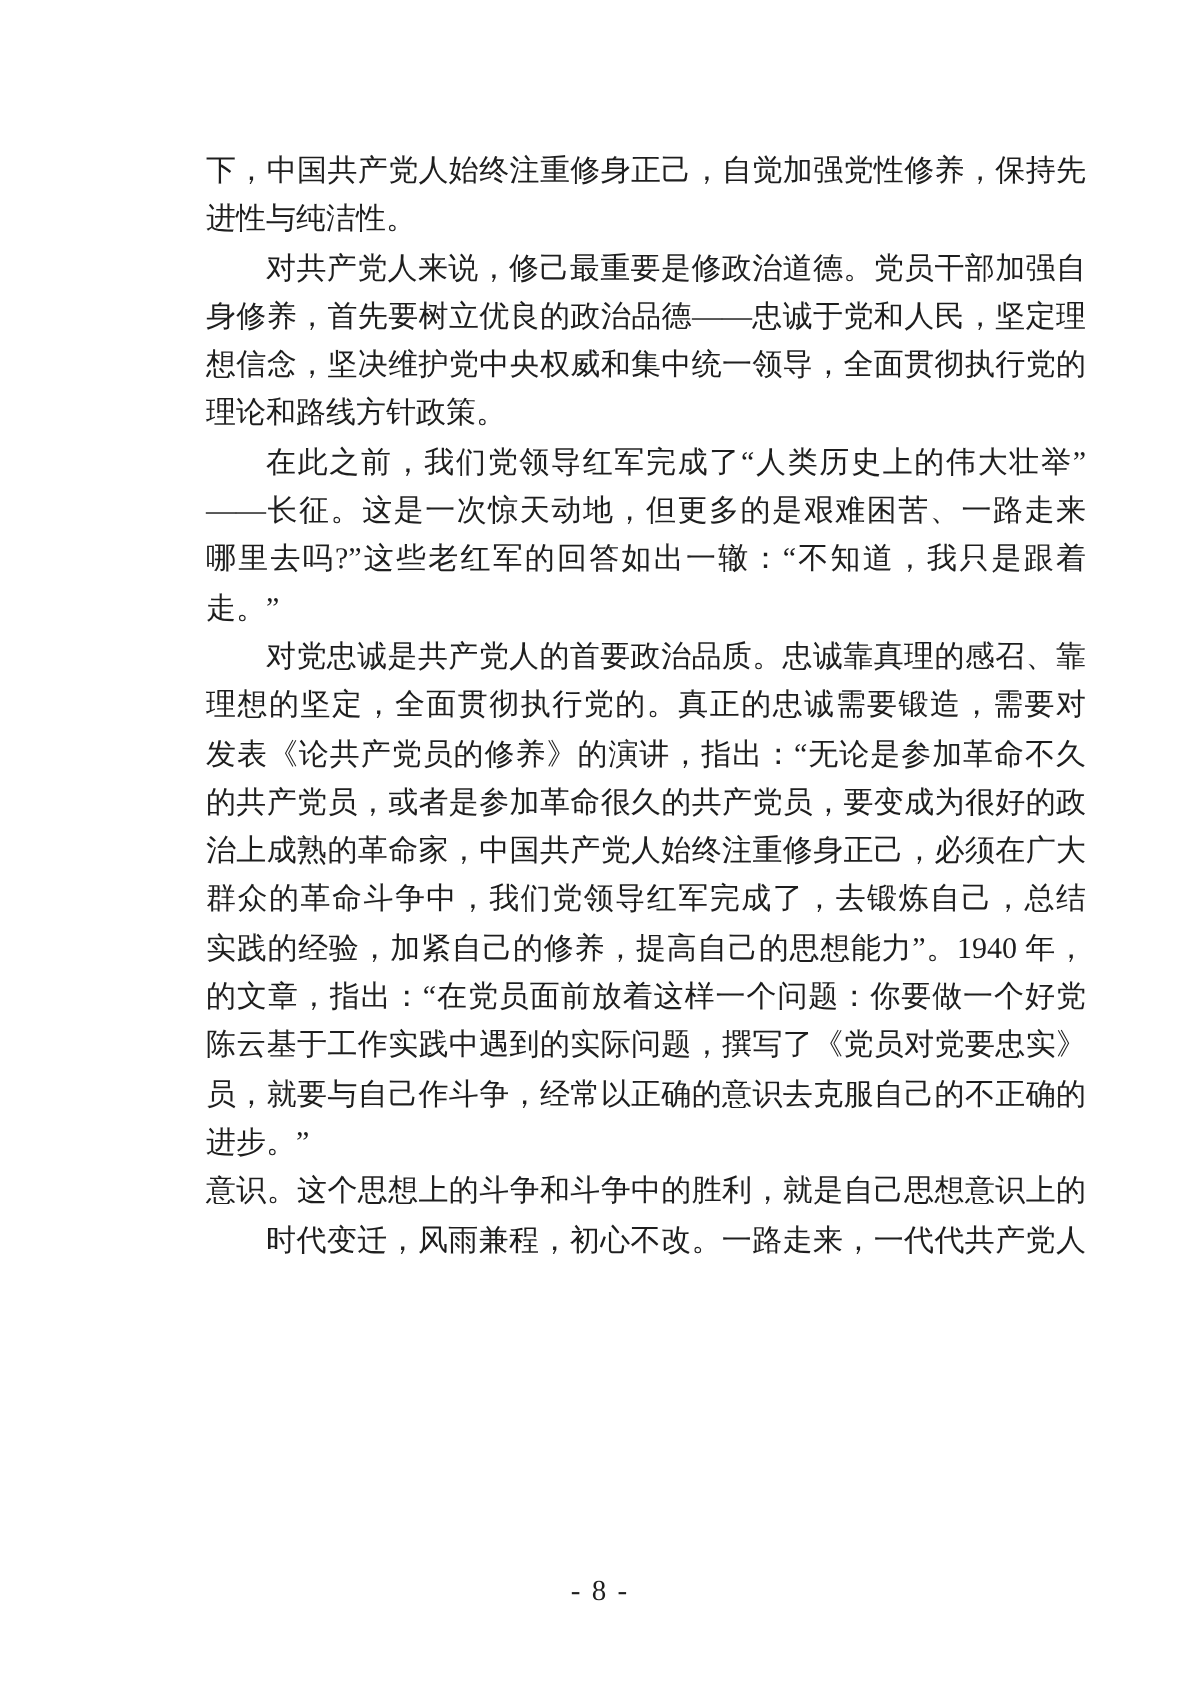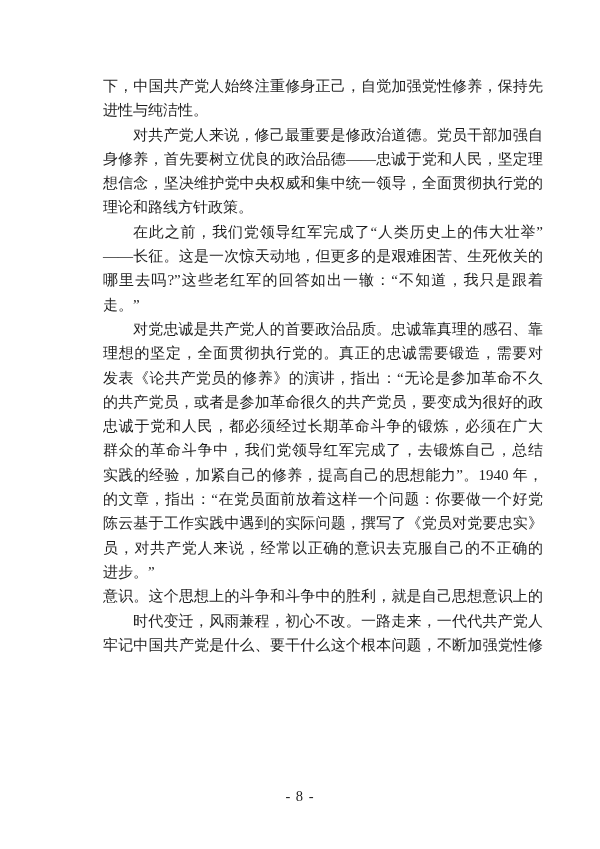--- a/index.html
+++ b/index.html
@@ -65,39 +65,38 @@
         <div class="line last">进性与纯洁性。</div>
       </div>
       <div class="paragraph">
         <div class="line indent">对共产党人来说，修己最重要是修政治道德。党员干部加强自</div>
         <div class="line">身修养，首先要树立优良的政治品德——忠诚于党和人民，坚定理</div>
         <div class="line">想信念，坚决维护党中央权威和集中统一领导，全面贯彻执行党的</div>
         <div class="line last">理论和路线方针政策。</div>
       </div>
       <div class="paragraph">
         <div class="line indent">在此之前，我们党领导红军完成了“人类历史上的伟大壮举”</div>
-        <div class="line">——长征。这是一次惊天动地，但更多的是艰难困苦、生死攸关的</div>
+        <div class="line">——长征。这是一次惊天动地，但更多的是艰难困苦、一路走来</div>
         <div class="line">哪里去吗?”这些老红军的回答如出一辙：“不知道，我只是跟着</div>
         <div class="line last">走。”</div>
       </div>
       <div class="paragraph">
         <div class="line indent">对党忠诚是共产党人的首要政治品质。忠诚靠真理的感召、靠</div>
         <div class="line">理想的坚定，全面贯彻执行党的。真正的忠诚需要锻造，需要对</div>
         <div class="line">发表《论共产党员的修养》的演讲，指出：“无论是参加革命不久</div>
         <div class="line">的共产党员，或者是参加革命很久的共产党员，要变成为很好的政</div>
-        <div class="line">忠诚于党和人民，都必须经过长期革命斗争的锻炼，必须在广大</div>
+        <div class="line">治上成熟的革命家，中国共产党人始终注重修身正己，必须在广大</div>
         <div class="line">群众的革命斗争中，我们党领导红军完成了，去锻炼自己，总结</div>
         <div class="line">实践的经验，加紧自己的修养，提高自己的思想能力”。1940 年，</div>
         <div class="line">的文章，指出：“在党员面前放着这样一个问题：你要做一个好党</div>
         <div class="line">陈云基于工作实践中遇到的实际问题，撰写了《党员对党要忠实》</div>
-        <div class="line">员，对共产党人来说，经常以正确的意识去克服自己的不正确的</div>
+        <div class="line">员，就要与自己作斗争，经常以正确的意识去克服自己的不正确的</div>
         <div class="line last">进步。”</div>
         <div class="line">意识。这个思想上的斗争和斗争中的胜利，就是自己思想意识上的</div>
       </div>
       <div class="paragraph">
         <div class="line indent">时代变迁，风雨兼程，初心不改。一路走来，一代代共产党人</div>
-        <div class="line">牢记中国共产党是什么、要干什么这个根本问题，不断加强党性修</div>
       </div>
     </div>
   <div class="footer">
     <span>- 8 -</span>
   </div>
 </div>
 
 </body></html>

